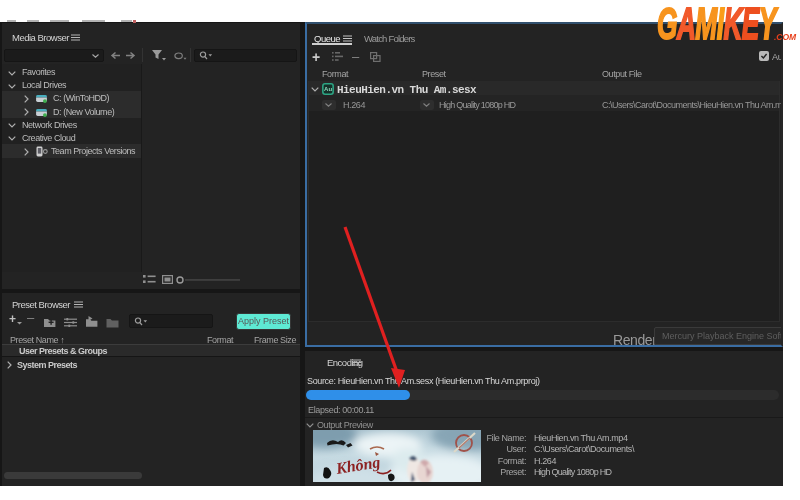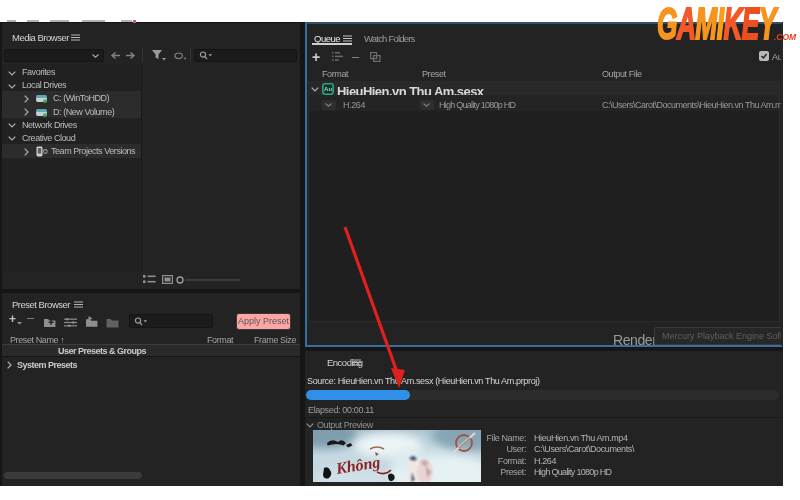--- a/index.html
+++ b/index.html
@@ -156,28 +156,28 @@
     </svg>
     <svg class="abs" style="left:104px;top:25px;" width="13" height="10" viewBox="0 0 13 10">
       <path d="M0.5 1 l4 0 1.4 1.6 6.6 0 0 6.9 -12 0 z" fill="#606060"></path>
     </svg>
     <div class="abs ibox" style="left:127px;top:21px;width:84px;height:14px;"></div>
     <svg class="abs" style="left:132px;top:24px;" width="15" height="9" viewBox="0 0 15 9">
       <circle cx="4" cy="3.6" r="2.6" fill="none" stroke="#9d9d9d" stroke-width="1.2"></circle>
       <path d="M5.8 5.5 L8 8" stroke="#9d9d9d" stroke-width="1.2"></path>
       <path d="M9.5 3.2 l3.6 0 -1.8 2.3 z" fill="#9d9d9d"></path>
     </svg>
-    <div class="abs" style="left:234px;top:20px;width:55px;height:17px;background:#fca5a5;border:1px solid #363636;border-radius:3px;color:#585858;font-size:9px;text-align:center;line-height:15px;white-space:nowrap;overflow:hidden;">Apply Preset</div>
+    <div class="abs" style="left:234px;top:20px;width:55px;height:17px;background:#5eead4;border:1px solid #363636;border-radius:3px;color:#585858;font-size:9px;text-align:center;line-height:15px;white-space:nowrap;overflow:hidden;">Apply Preset</div>
 
     <div class="abs dim" style="left:8px;top:42px;">Preset Name ↑</div>
     <div class="abs dim" style="left:205px;top:42px;">Format</div>
     <div class="abs dim" style="left:252px;top:42px;">Frame Size</div>
 
     <div class="abs" style="left:0px;top:51px;width:298px;height:13px;background:#2a2a2a;border-top:1px solid #3c3c3c;border-bottom:1px solid #151515;"></div>
-    <div class="abs" style="left:17px;top:53px;color:#cacaca;font-size:9px;font-weight:bold;letter-spacing:-0.5px;margin-left:39px;">User Presets &amp; Groups</div>
+    <div class="abs" style="left:17px;top:53px;color:#cacaca;font-size:9px;font-weight:bold;letter-spacing:-0.5px;">User Presets &amp; Groups</div>
     <svg class="abs" style="left:5px;top:68px;" width="5" height="8" viewBox="0 0 5 8">
         <path d="M0.7 0.7 L4 4 L0.7 7.3" stroke="#b0b0b0" stroke-width="1.2" fill="none"></path>
       </svg>
     <div class="abs" style="left:15px;top:67px;color:#cacaca;font-size:9px;font-weight:bold;letter-spacing:-0.5px;">System Presets</div>
 
     <div class="abs" style="left:2px;top:179px;width:138px;height:7px;background:#3a3a3a;border-radius:3.5px;"></div>
   </div>
 
   <div class="abs panel" id="qu" style="left:305px;top:22px;width:478px;height:325px;border:2px solid #3a6da3;border-top-color:#31506e;border-right-color:#262626;">
     <div class="abs" style="left:7px;top:9px;color:#e8e8e8;font-size:9.5px;letter-spacing:-0.5px;">Queue</div>
@@ -214,21 +214,21 @@
     <div class="abs" style="left:1px;top:57px;width:472px;height:241px;background:#1f1f1f;border:1px solid #2c2c2c;border-top:none;"></div>
 
     <div class="abs" style="left:2px;top:57px;width:470px;height:14px;background:#292929;"></div>
     <svg class="abs" style="left:4px;top:63px;" width="8" height="5" viewBox="0 0 8 5">
         <path d="M0.7 0.7 L4 4 L7.3 0.7" stroke="#b0b0b0" stroke-width="1.2" fill="none"></path>
       </svg>
     <svg class="abs" style="left:15px;top:59px;" width="12" height="12" viewBox="0 0 13 13">
       <rect x="0.9" y="0.9" width="11.2" height="11.2" rx="2.4" fill="#143029" stroke="#2da584" stroke-width="1.7"></rect>
       <text x="6.6" y="9.2" font-size="6.5" font-family="Liberation Sans" fill="#8fd8bc" text-anchor="middle" font-weight="bold">Au</text>
     </svg>
-    <div class="abs" style="left:30px;top:60px;color:#d8d8d8;font-size:13px;font-weight:bold;letter-spacing:-0.55px;">HieuHien.vn Thu Am.sesx</div>
+    <div class="abs" style="left:30px;top:60px;color:#d8d8d8;font-size:11px;font-weight:bold;letter-spacing:-0.55px;font-family:Liberation Mono, monospace;">HieuHien.vn Thu Am.sesx</div>
 
     <div class="abs" style="left:2px;top:71px;width:470px;height:16px;background:#242424;"></div>
     <div class="abs" style="left:15px;top:76px;width:14px;height:10px;background:#2e2e2e;border-radius:2px;"></div>
     <svg class="abs" style="left:18px;top:79px;" width="7" height="4" viewBox="0 0 7 4">
         <path d="M0.5 0.5 L3.5 3.2 L6.5 0.5" stroke="#808080" stroke-width="1.1" fill="none"></path>
       </svg>
     <div class="abs" style="left:36px;top:76px;color:#989898;font-size:9px;letter-spacing:-0.4px;">H.264</div>
     <div class="abs" style="left:113px;top:76px;width:14px;height:10px;background:#2e2e2e;border-radius:2px;"></div>
     <svg class="abs" style="left:116px;top:79px;" width="7" height="4" viewBox="0 0 7 4">
         <path d="M0.5 0.5 L3.5 3.2 L6.5 0.5" stroke="#808080" stroke-width="1.1" fill="none"></path>

